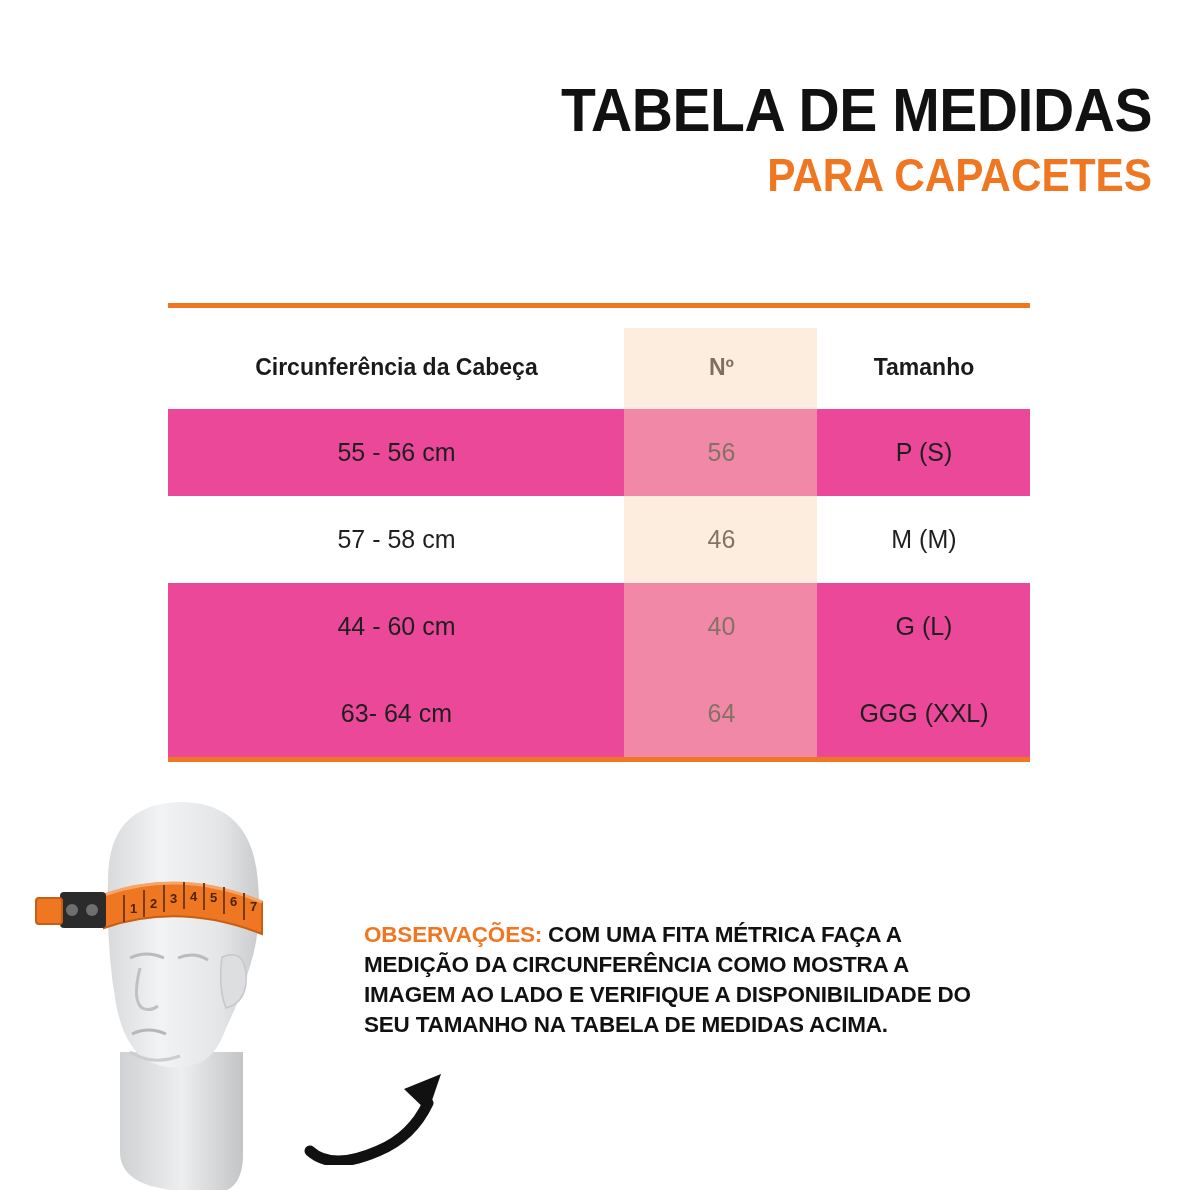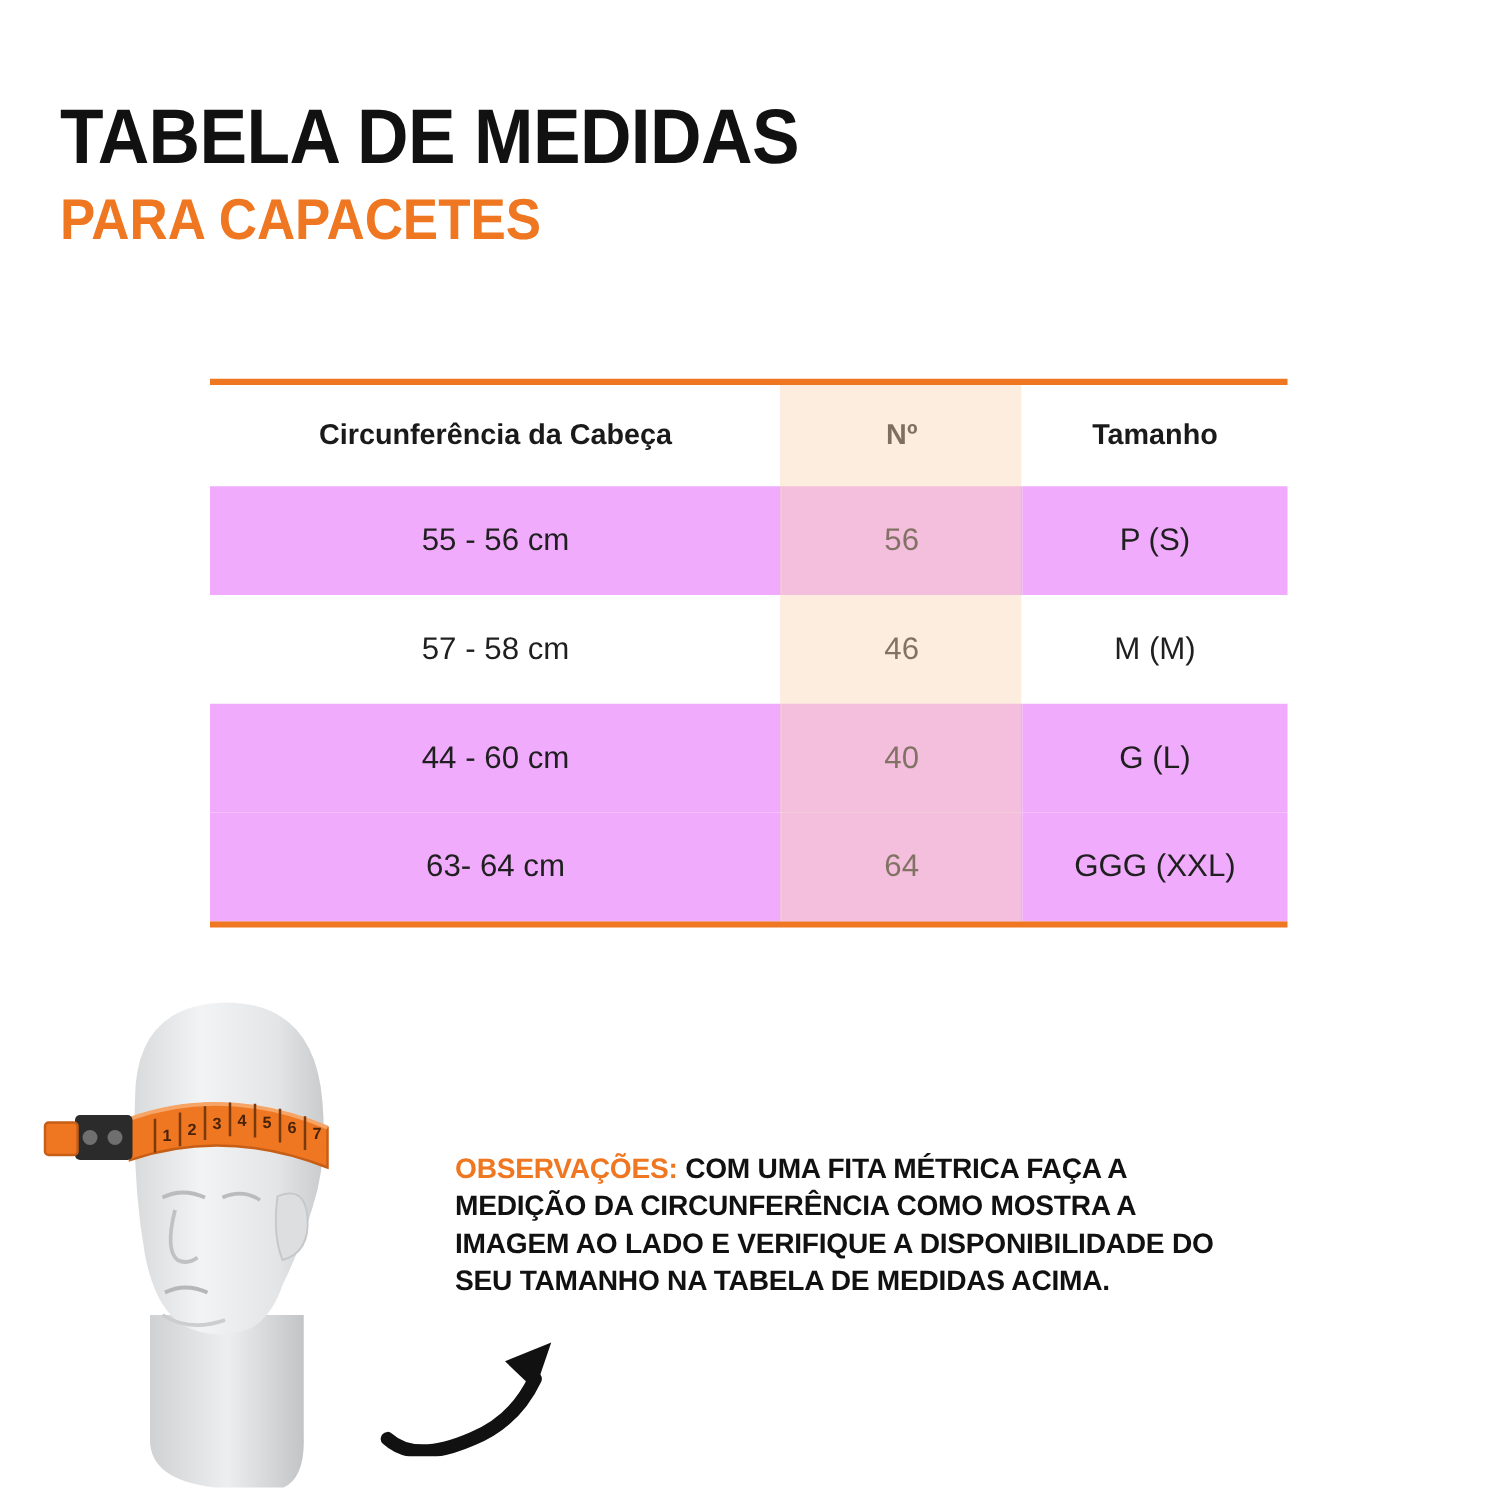--- a/index.html
+++ b/index.html
@@ -11,21 +11,21 @@
     height: 1200px;
     background: #ffffff;
     font-family: "Liberation Sans", sans-serif;
     color: #111111;
     position: relative;
     overflow: hidden;
   }
 
   
   .title-block {
-    text-align: left;
+    text-align: right;
     padding-top: 78px;
   }
   .main-title {
     font-size: 62px;
     font-weight: bold;
     letter-spacing: -0.5px;
     color: #111111;
     line-height: 1.02;
     transform: scaleX(0.92);
     transform-origin: center;
@@ -60,21 +60,21 @@
     text-align: center;
     border: none;
   }
   table.size-table tbody td {
     font-size: 25px;
     color: #1f1f1f;
     text-align: center;
     padding: 29px 0 29px 0;
     border: none;
   }
-  tr.row-shaded td { background: #f0abfc; }
+  tr.row-shaded td { background: #ec4899; }
   tr.row-plain td { background: #ffffff; }
 
   
   .col-tint {
     position: absolute;
     left: 456px;
     top: 0;
     width: 193px;
     height: 100%;
     background: rgba(248, 214, 184, 0.45);
@@ -127,21 +127,21 @@
 </head>
 <body>
 
 <div class="title-block">
   <div class="main-title">TABELA DE MEDIDAS</div>
   <div class="sub-title">PARA CAPACETES</div>
 </div>
 
 <div class="table-wrap">
   <div class="rule-top"></div>
-  <div style="position:relative;">
+  <div style="position:relative;margin-top:20px;">
     <div class="col-tint"></div>
     <table class="size-table">
       <colgroup>
         <col class="c1">
           <col class="c2">
           <col class="c3">
       </colgroup>
       <thead>
         <tr>
           <th>Circunferência da Cabeça</th>

